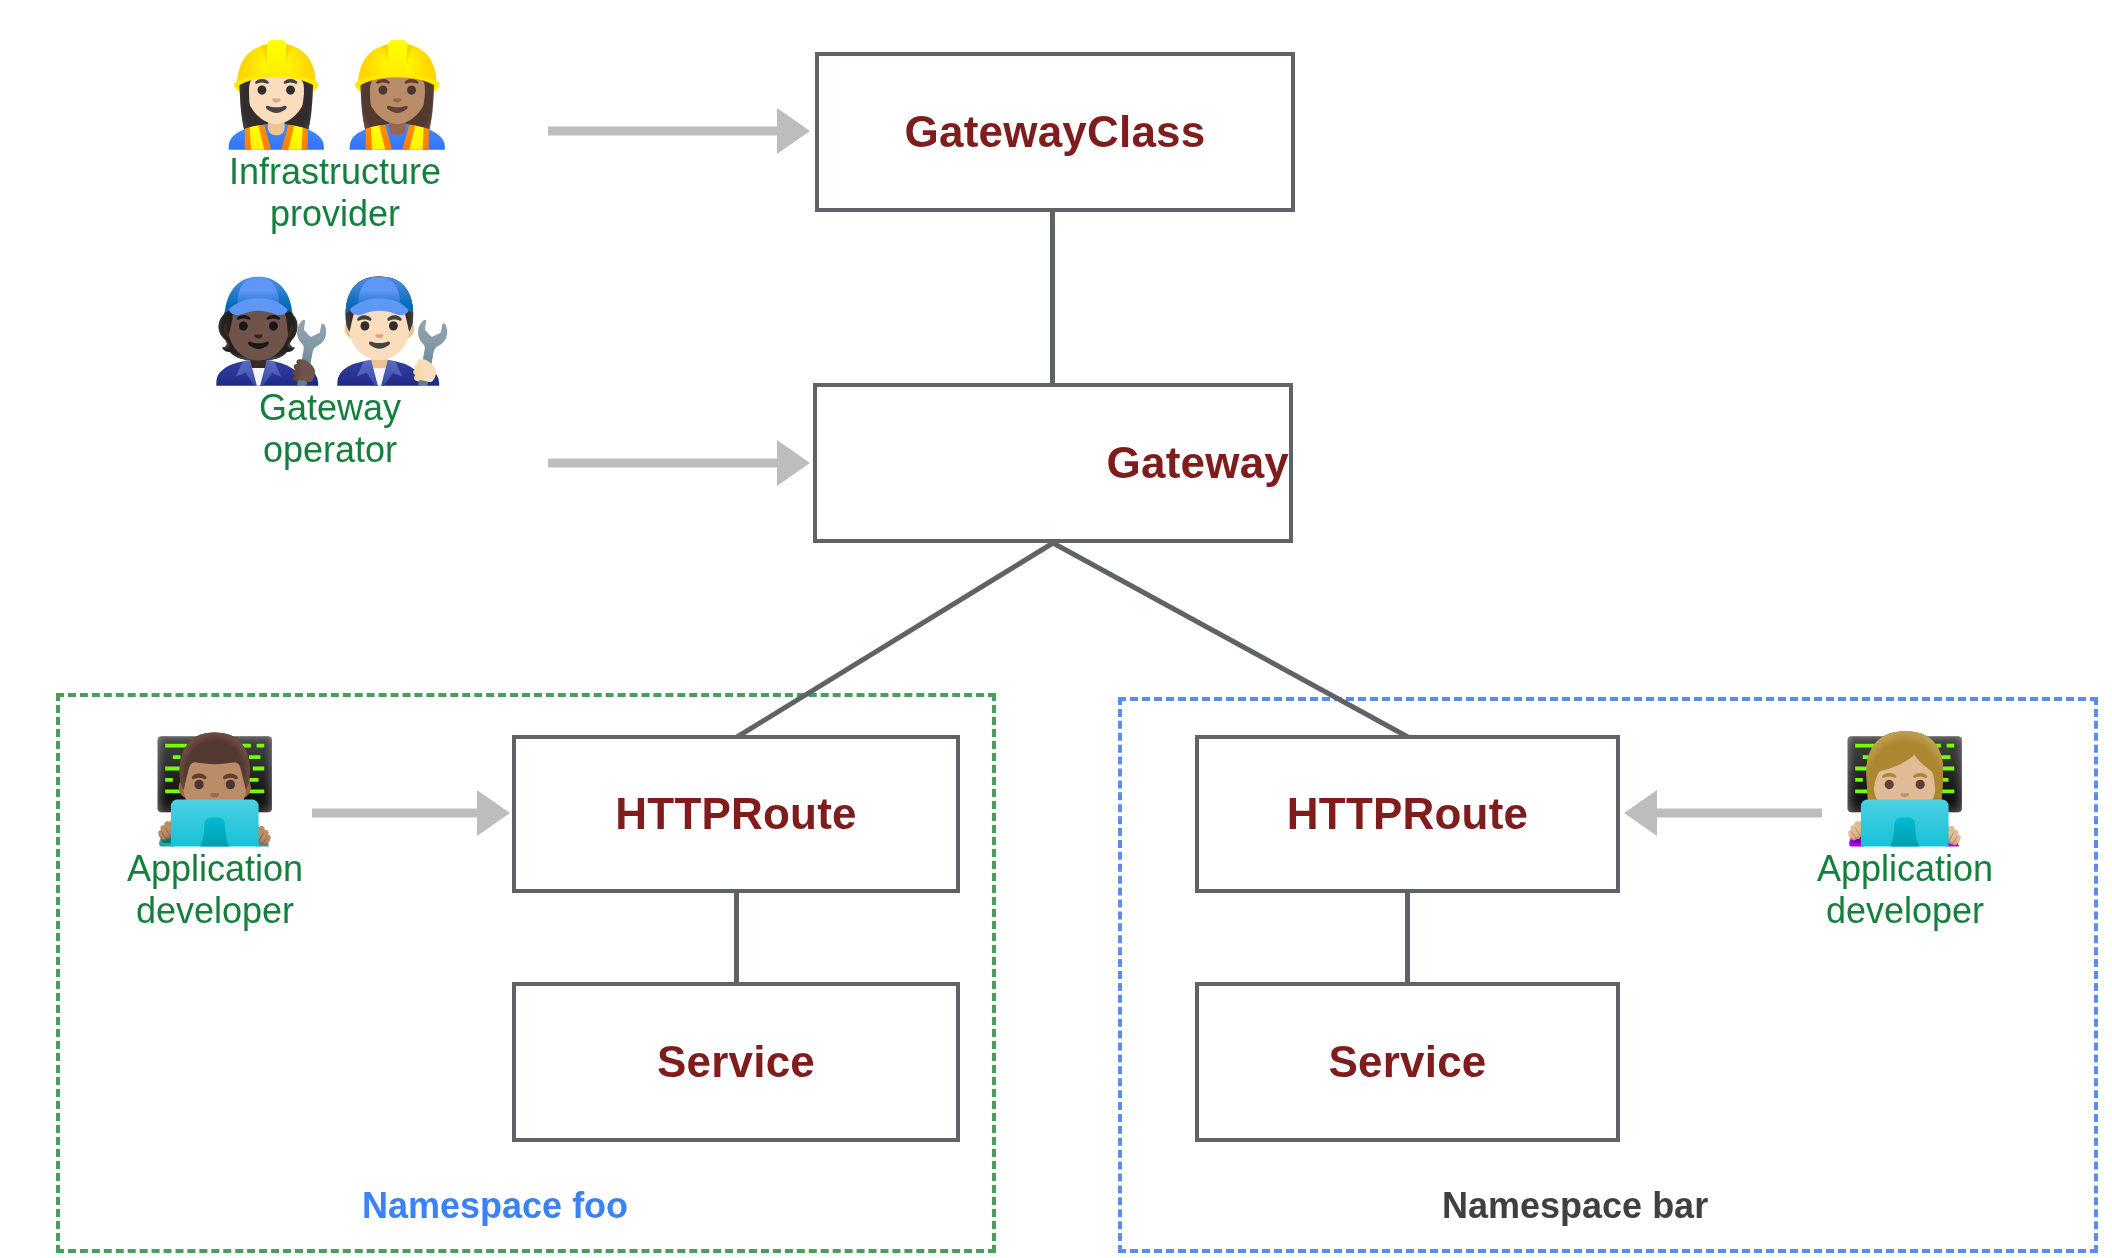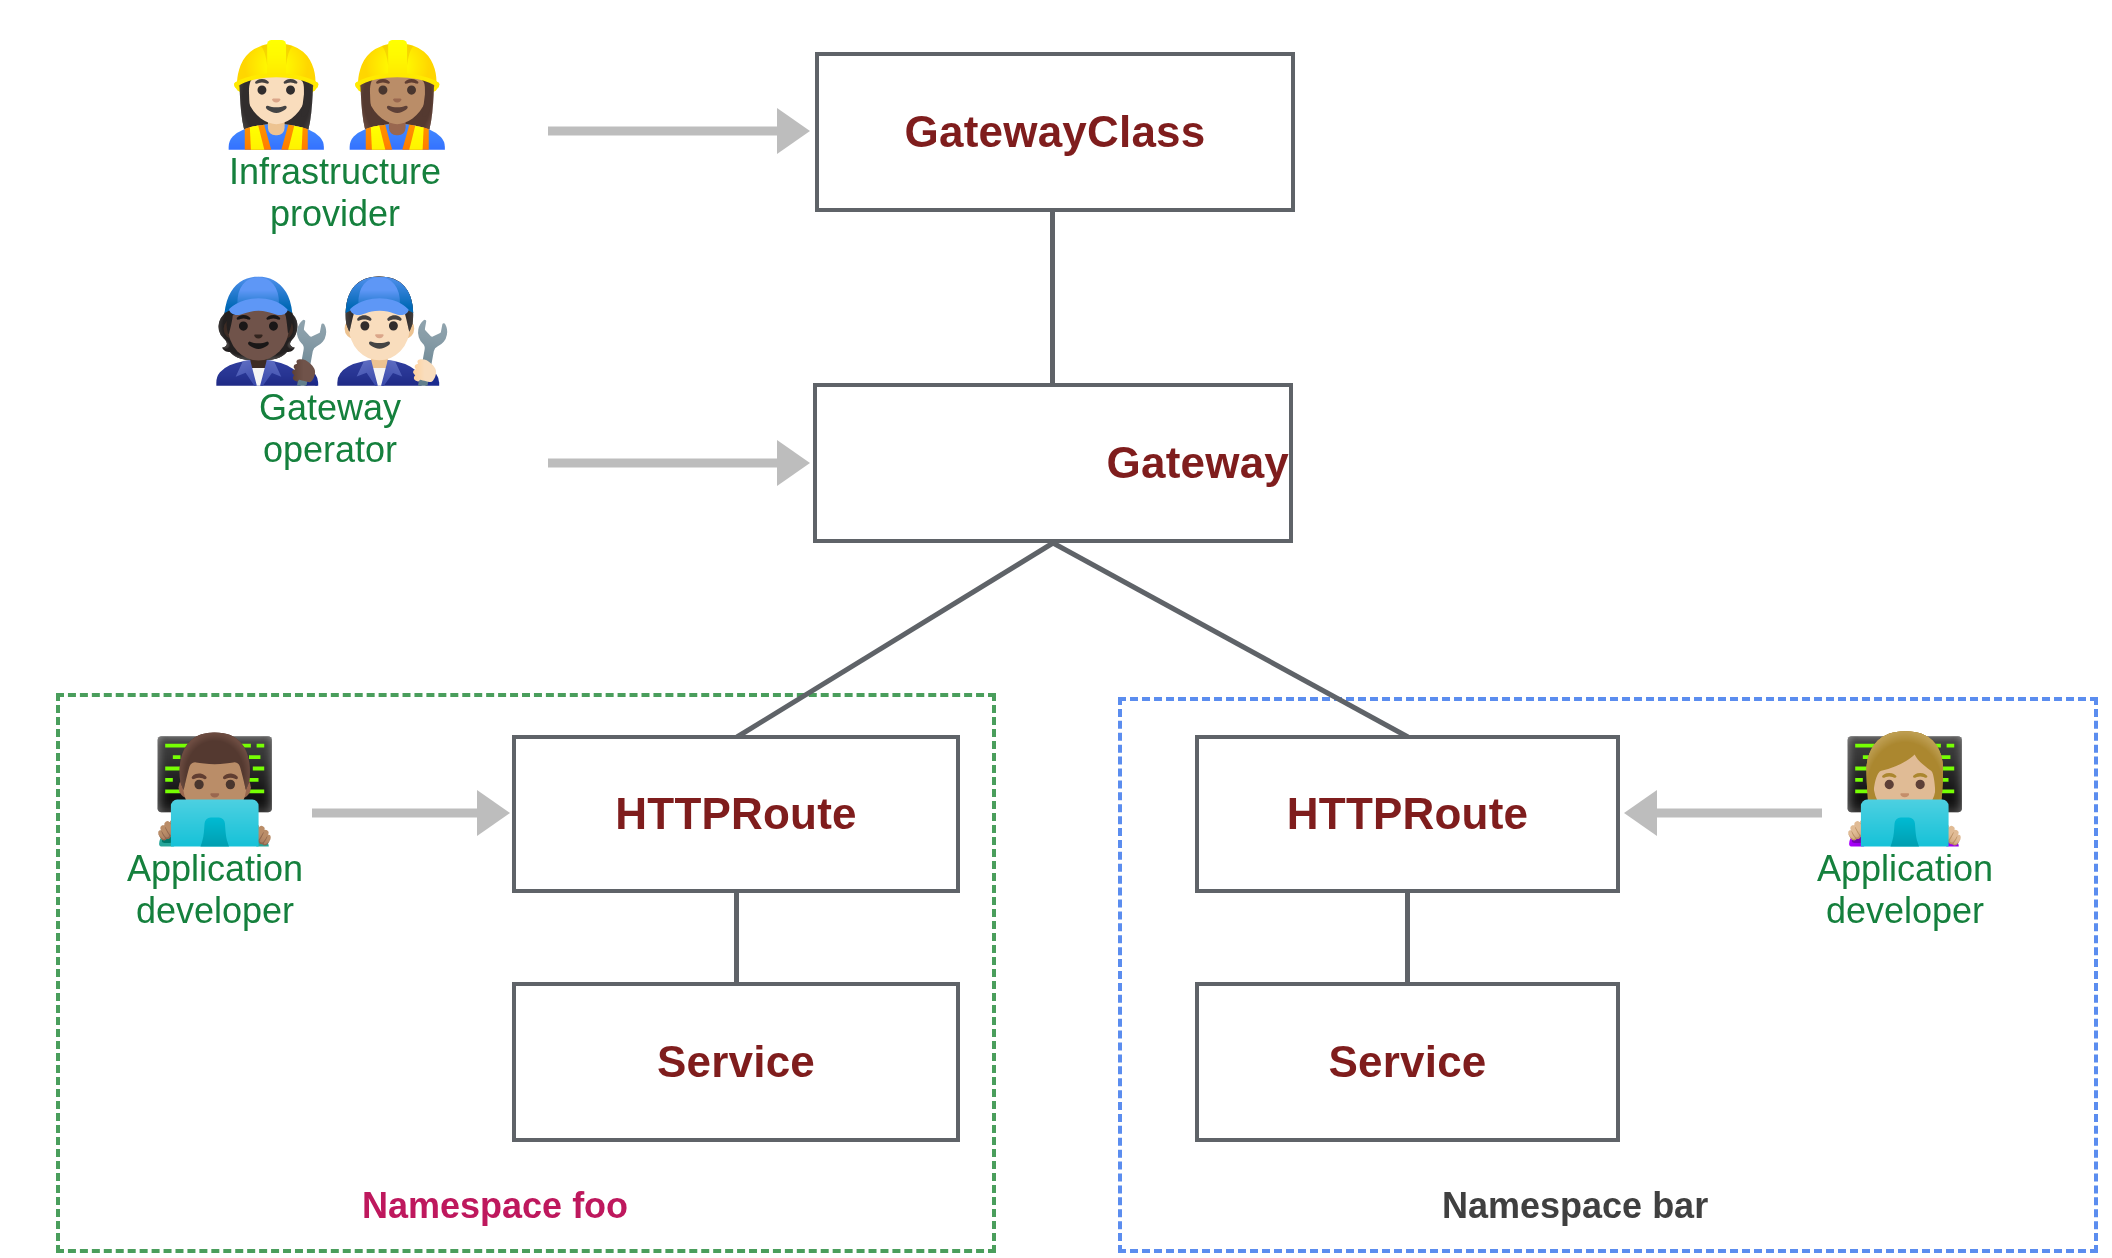--- a/index.html
+++ b/index.html
@@ -59,21 +59,21 @@
     left: 1118px; top: 697px; width: 980px; height: 556px;
     border-color: #5b8def;
   }
   .ns-label {
     position: absolute;
     font-size: 36px;
     font-weight: bold;
     white-space: nowrap;
     z-index: 4;
   }
-  #ns-foo-label { left: 362px;  top: 1185px; color: #be185d; }
+  #ns-foo-label { left: 362px;  top: 1185px; color: #3b82f6; }
   #ns-bar-label { left: 1442px; top: 1185px; color: #404040; }
 
   
   .persona {
     position: absolute;
     display: flex;
     flex-direction: column;
     align-items: center;
     z-index: 4;
   }

